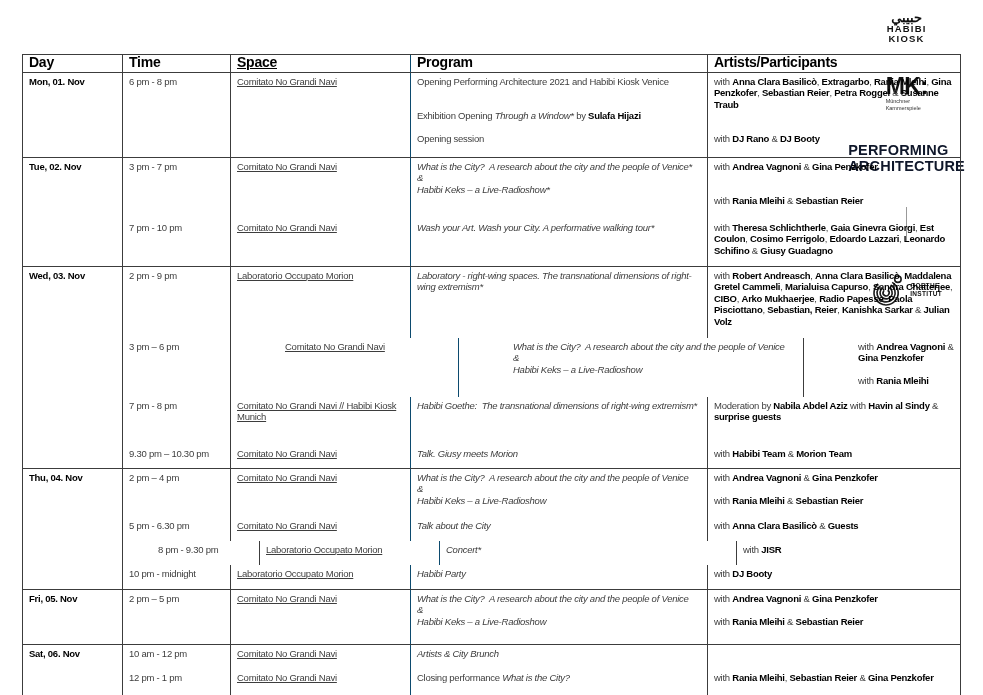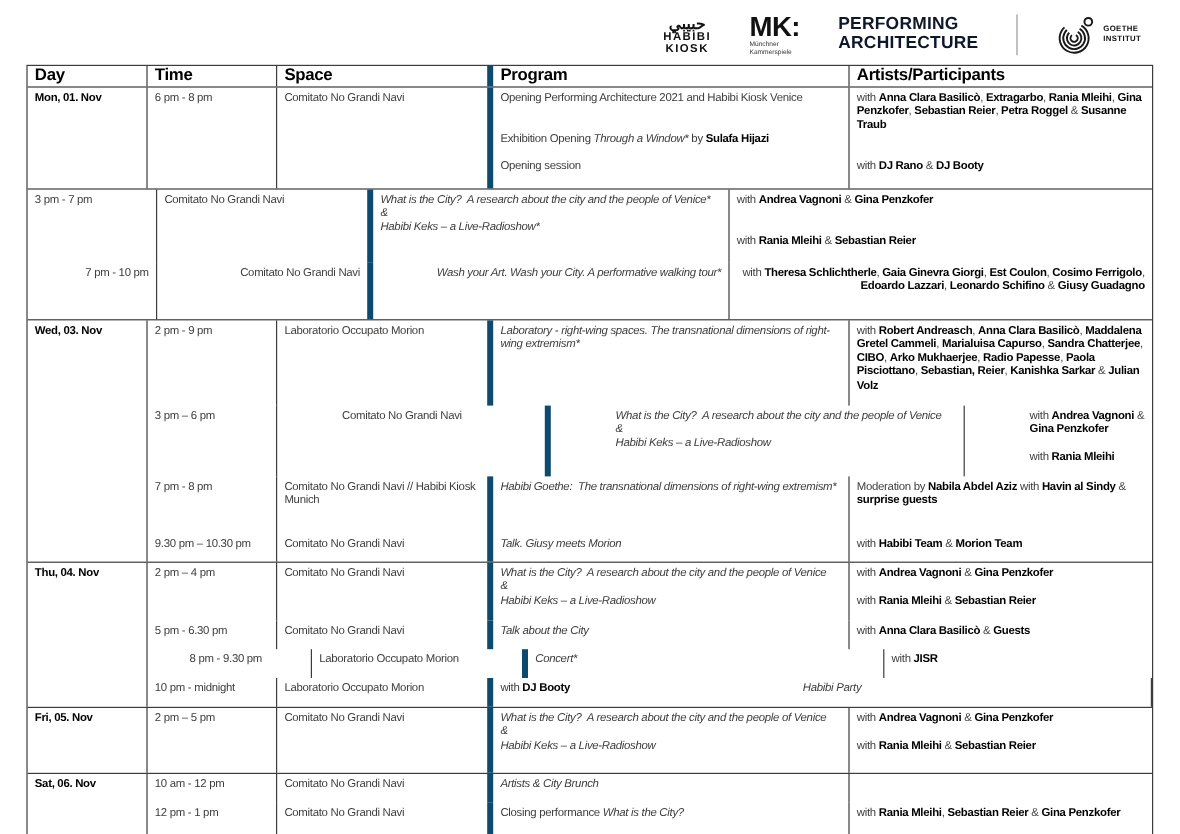--- a/index.html
+++ b/index.html
@@ -1,21 +1,21 @@
 <!DOCTYPE html>
 <html><head>
 <meta charset="utf-8">
 <style>
   * { box-sizing: border-box; margin: 0; padding: 0; }
   html,body { width: 983px; height: 695px; background: #fff; overflow: hidden;
     font-family: "Liberation Sans", sans-serif; color: #222; }
 
   
-  .logo-strip { position: absolute; top: 11px; right: 32px; display: flex;
-    align-items: center; gap: 32px; }
+  .logo-strip { position: absolute; top: 11px; right: 18px; display: flex;
+    align-items: center; gap: 32px; flex-direction: column; }
   .logo-habibi { text-align: center; line-height: 1; color: #111; }
   .logo-habibi .ar { font-size: 13px; font-weight: bold; letter-spacing: 1px; }
   .logo-habibi .ln { font-size: 9.5px; font-weight: bold; letter-spacing: 1.2px; }
   .logo-mk { text-align: left; color: #111; line-height: 1; }
   .logo-mk .mark { font-size: 23px; font-weight: bold; letter-spacing: -0.5px; }
   .logo-mk .sub { font-size: 5.5px; color: #333; line-height: 1.2; }
   .logo-pa { color: #0f172a; font-weight: bold; font-size: 14.5px; line-height: 1.1;
     letter-spacing: 0.2px; }
   .logo-sep { width: 1px; height: 34px; background: #999; }
   .logo-goethe { display: flex; align-items: center; gap: 5px; color: #111; }
@@ -25,21 +25,21 @@
   
   .table { position: absolute; left: 22px; top: 54px; width: 939px;
     border: 1.5px solid #3c3c3c; font-size: 9.5px; letter-spacing: -0.25px;
     line-height: 11.5px; }
   .thead { display: flex; border-bottom: 1.5px solid #3c3c3c; font-weight: bold;
     font-size: 14px; color: #000; }
   .thead .cell { padding: 2px 6px 3px 6px; }
   .cell { padding: 3px 6px; }
   .col-day   { width: 100px; border-right: 1px solid #3c3c3c; flex: 0 0 auto; }
   .col-time  { width: 108px; border-right: 1px solid #3c3c3c; flex: 0 0 auto; }
-  .col-space { width: 180px; border-right: 5px solid #0c4a6e; flex: 0 0 auto; }
+  .col-space { width: 180px; border-right: 1px solid #0c4a6e; flex: 0 0 auto; text-decoration: underline; }
   .col-prog  { width: 297px; border-right: 1px solid #3c3c3c; flex: 0 0 auto; }
   .col-art   { flex: 1 1 auto; }
 
   .trow { display: flex; border-bottom: 1px solid #3c3c3c; }
   .trow:last-child { border-bottom: none; }
   .day-cell { font-weight: bold; color: #000; }
   .events { flex: 1 1 auto; display: flex; flex-direction: column; }
   .event { display: flex; flex: 0 0 auto; align-items: stretch; }
   .event:last-child { flex: 1 0 auto; }
   .c-time, .c-space { color: #3d3d3d; }
@@ -109,37 +109,38 @@
             <div class="cell col-art c-art">
               <div class="para"><span>with </span><span class="b">Anna Clara Basilicò</span><span>, </span><span class="b">Extragarbo</span><span>, </span><span class="b">Rania Mleihi</span><span>, </span><span class="b">Gina Penzkofer</span><span>, </span><span class="b">Sebastian Reier</span><span>, </span><span class="b">Petra Roggel</span><span> &amp; </span><span class="b">Susanne Traub</span></div>
               <div class="para">&nbsp;</div>
               <div class="para">&nbsp;</div>
               <div class="para"><span>with </span><span class="b">DJ Rano</span><span> &amp; </span><span class="b">DJ Booty</span></div>
             </div>
           </div>
         </div>
       </div>
       <div class="trow">
+        <div class="cell col-day day-cell">Tue, 02. Nov</div>
         <div class="events">
           <div class="event" style="min-height: 61px;">
             <div class="cell col-time c-time">3 pm - 7 pm</div>
             <div class="cell col-space c-space">Comitato No Grandi Navi</div>
             <div class="cell col-prog c-prog">
               <div class="para"><span class="i">What is the City?  A research about the city and the people of Venice*</span></div>
               <div class="para"><span class="i">&amp;</span></div>
               <div class="para"><span class="i">Habibi Keks – a Live-Radioshow*</span></div>
             </div>
             <div class="cell col-art c-art">
               <div class="para"><span>with </span><span class="b">Andrea Vagnoni</span><span> &amp; </span><span class="b">Gina Penzkofer</span></div>
               <div class="para">&nbsp;</div>
               <div class="para">&nbsp;</div>
               <div class="para"><span>with </span><span class="b">Rania Mleihi</span><span> &amp; </span><span class="b">Sebastian Reier</span></div>
             </div>
           </div>
-          <div class="event" style="min-height: 47px; text-align: right;">
+          <div class="event" style="min-height: 47px;">
             <div class="cell col-time c-time">7 pm - 10 pm</div>
             <div class="cell col-space c-space">Comitato No Grandi Navi</div>
             <div class="cell col-prog c-prog">
               <div class="para"><span class="i">Wash your Art. Wash your City. A performative walking tour*</span></div>
             </div>
             <div class="cell col-art c-art">
               <div class="para"><span>with </span><span class="b">Theresa Schlichtherle</span><span>, </span><span class="b">Gaia Ginevra Giorgi</span><span>, </span><span class="b">Est Coulon</span><span>, </span><span class="b">Cosimo Ferrigolo</span><span>, </span><span class="b">Edoardo Lazzari</span><span>, </span><span class="b">Leonardo Schifino</span><span> &amp; </span><span class="b">Giusy Guadagno</span></div>
             </div>
           </div>
         </div>
@@ -226,25 +227,25 @@
             <div class="cell col-prog c-prog">
               <div class="para"><span class="i">Concert*</span></div>
             </div>
             <div class="cell col-art c-art">
               <div class="para"><span>with </span><span class="b">JISR</span></div>
             </div>
           </div>
           <div class="event" style="min-height: 24px;">
             <div class="cell col-time c-time">10 pm - midnight</div>
             <div class="cell col-space c-space">Laboratorio Occupato Morion</div>
+            <div class="cell col-prog c-prog">
+              <div class="para"><span class="i">Habibi Party</span></div>
+            </div>
             <div class="cell col-art c-art">
               <div class="para"><span>with </span><span class="b">DJ Booty</span></div>
-            </div>
-            <div class="cell col-prog c-prog">
-              <div class="para"><span class="i">Habibi Party</span></div>
             </div>
           </div>
         </div>
       </div>
       <div class="trow">
         <div class="cell col-day day-cell">Fri, 05. Nov</div>
         <div class="events">
           <div class="event" style="min-height: 54px;">
             <div class="cell col-time c-time">2 pm – 5 pm</div>
             <div class="cell col-space c-space">Comitato No Grandi Navi</div>

